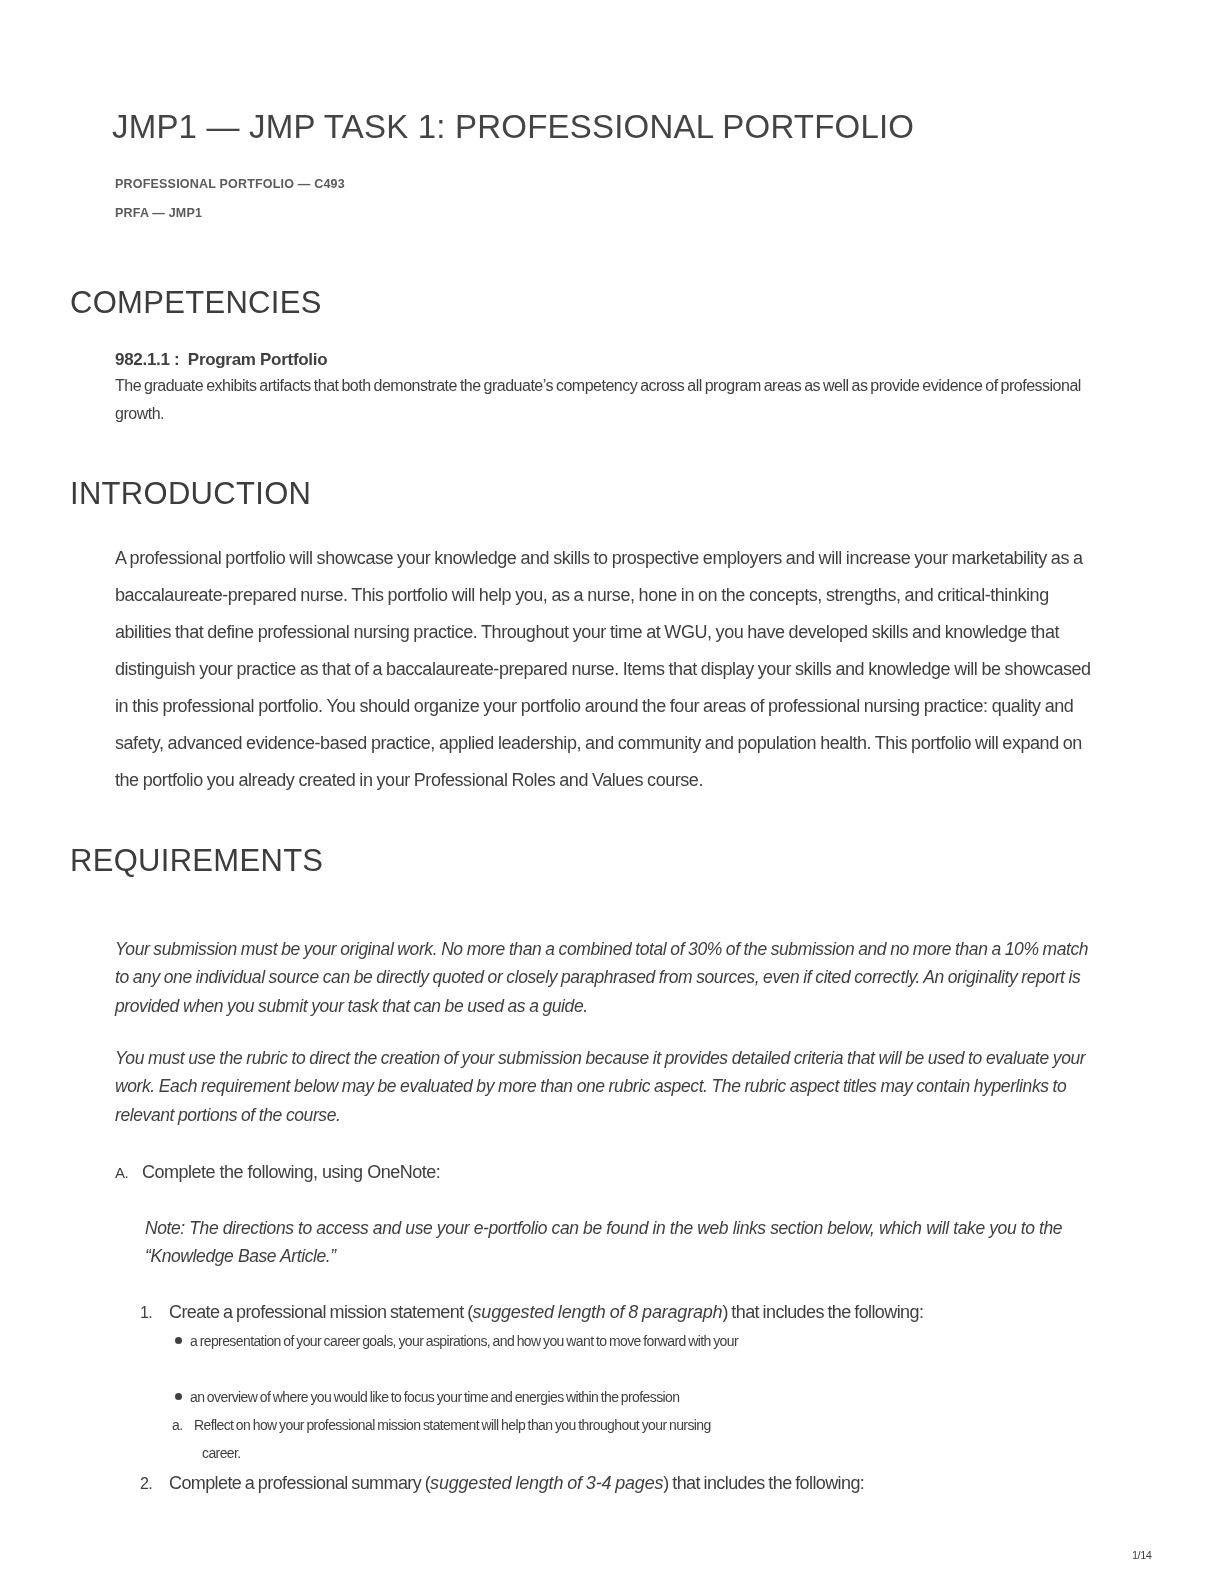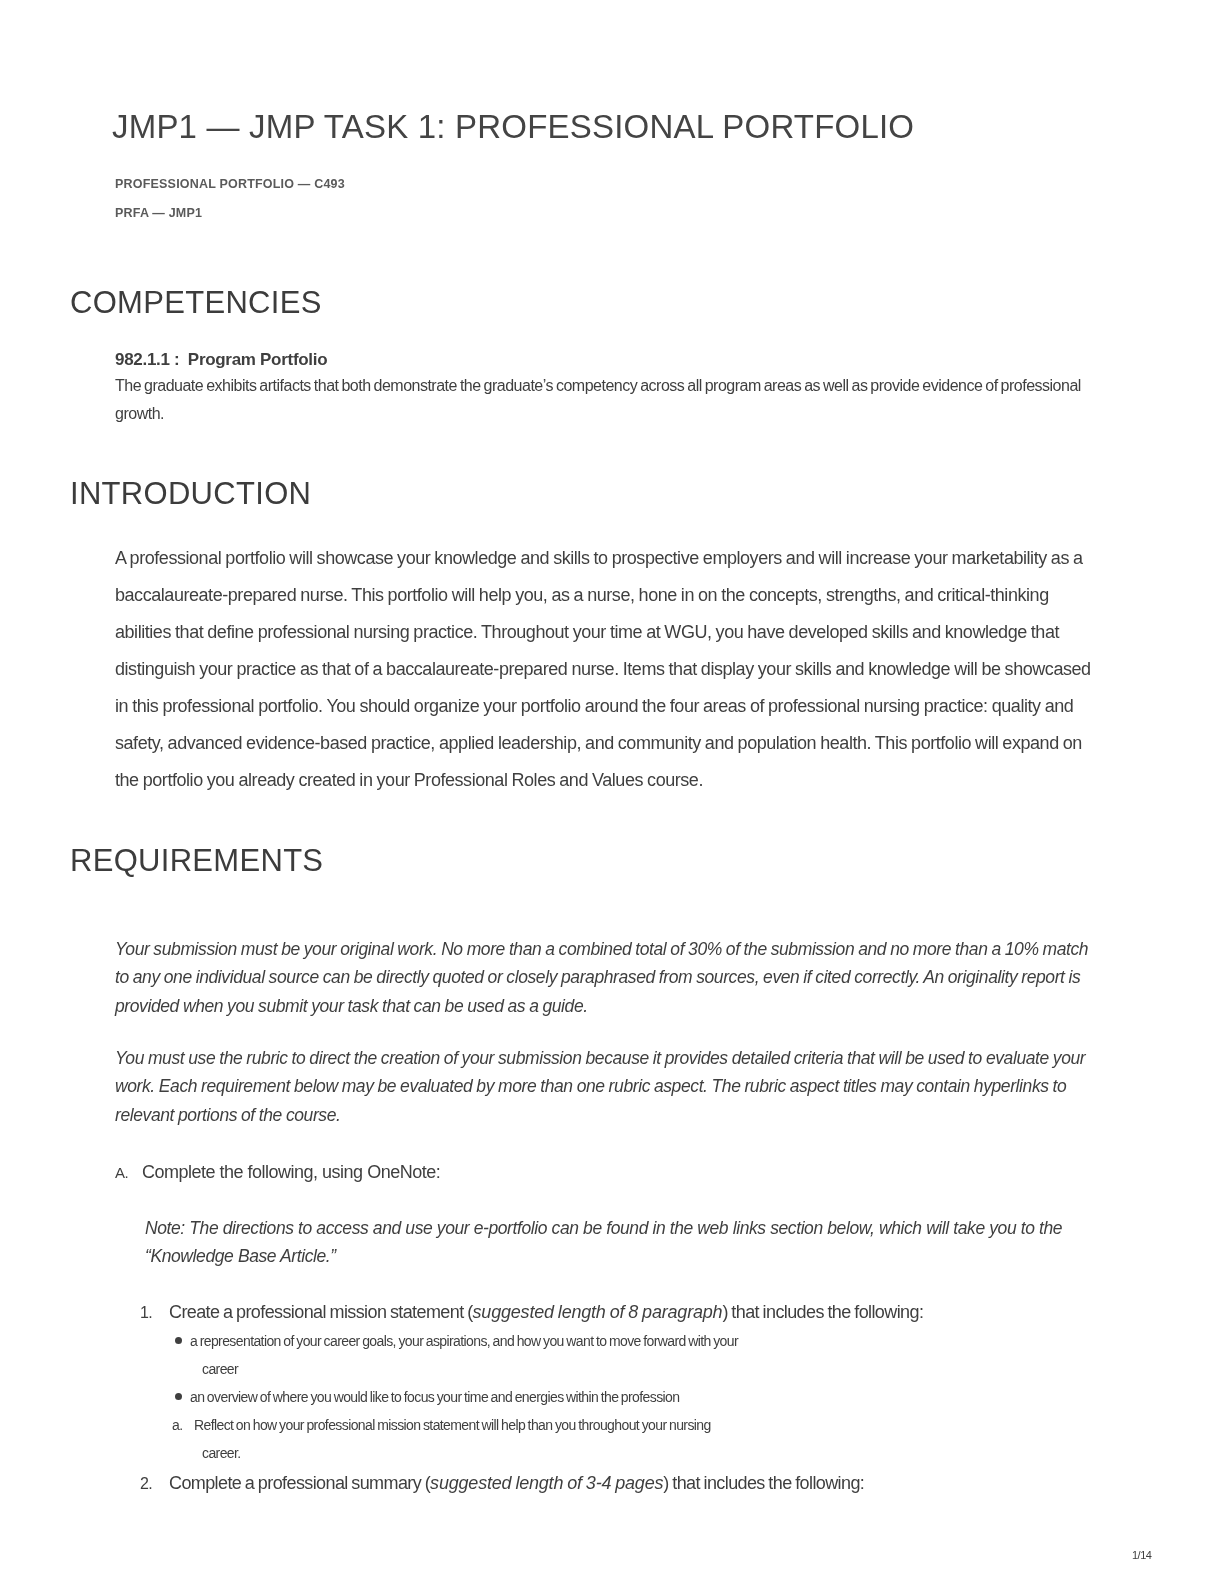--- a/index.html
+++ b/index.html
@@ -231,21 +231,20 @@
   </div>
 
   <p class="note">Note: The directions to access and use your e-portfolio can be found in the web links section below, which will take you to the “Knowledge Base Article.”</p>
 
   <div class="num-item item-1">
     <span class="num">1.</span><span>Create a professional mission statement (</span><em>suggested length of 8 paragraph</em><span>) that includes the following:</span>
   </div>
 
   <div class="sub-item sub-b1">
     <span class="bullet"></span><span>a representation of your career goals, your aspirations, and how you want to move forward with your</span>
-    <span class="cont">career</span>
   </div>
 
   <div class="sub-item sub-b2">
     <span class="bullet"></span><span>an overview of where you would like to focus your time and energies within the profession</span>
   </div>
 
   <div class="sub-item sub-a">
     <span class="letter">a.</span><span>Reflect on how your professional mission statement will help than you throughout your nursing</span>
     <span class="cont">career.</span>
   </div>

